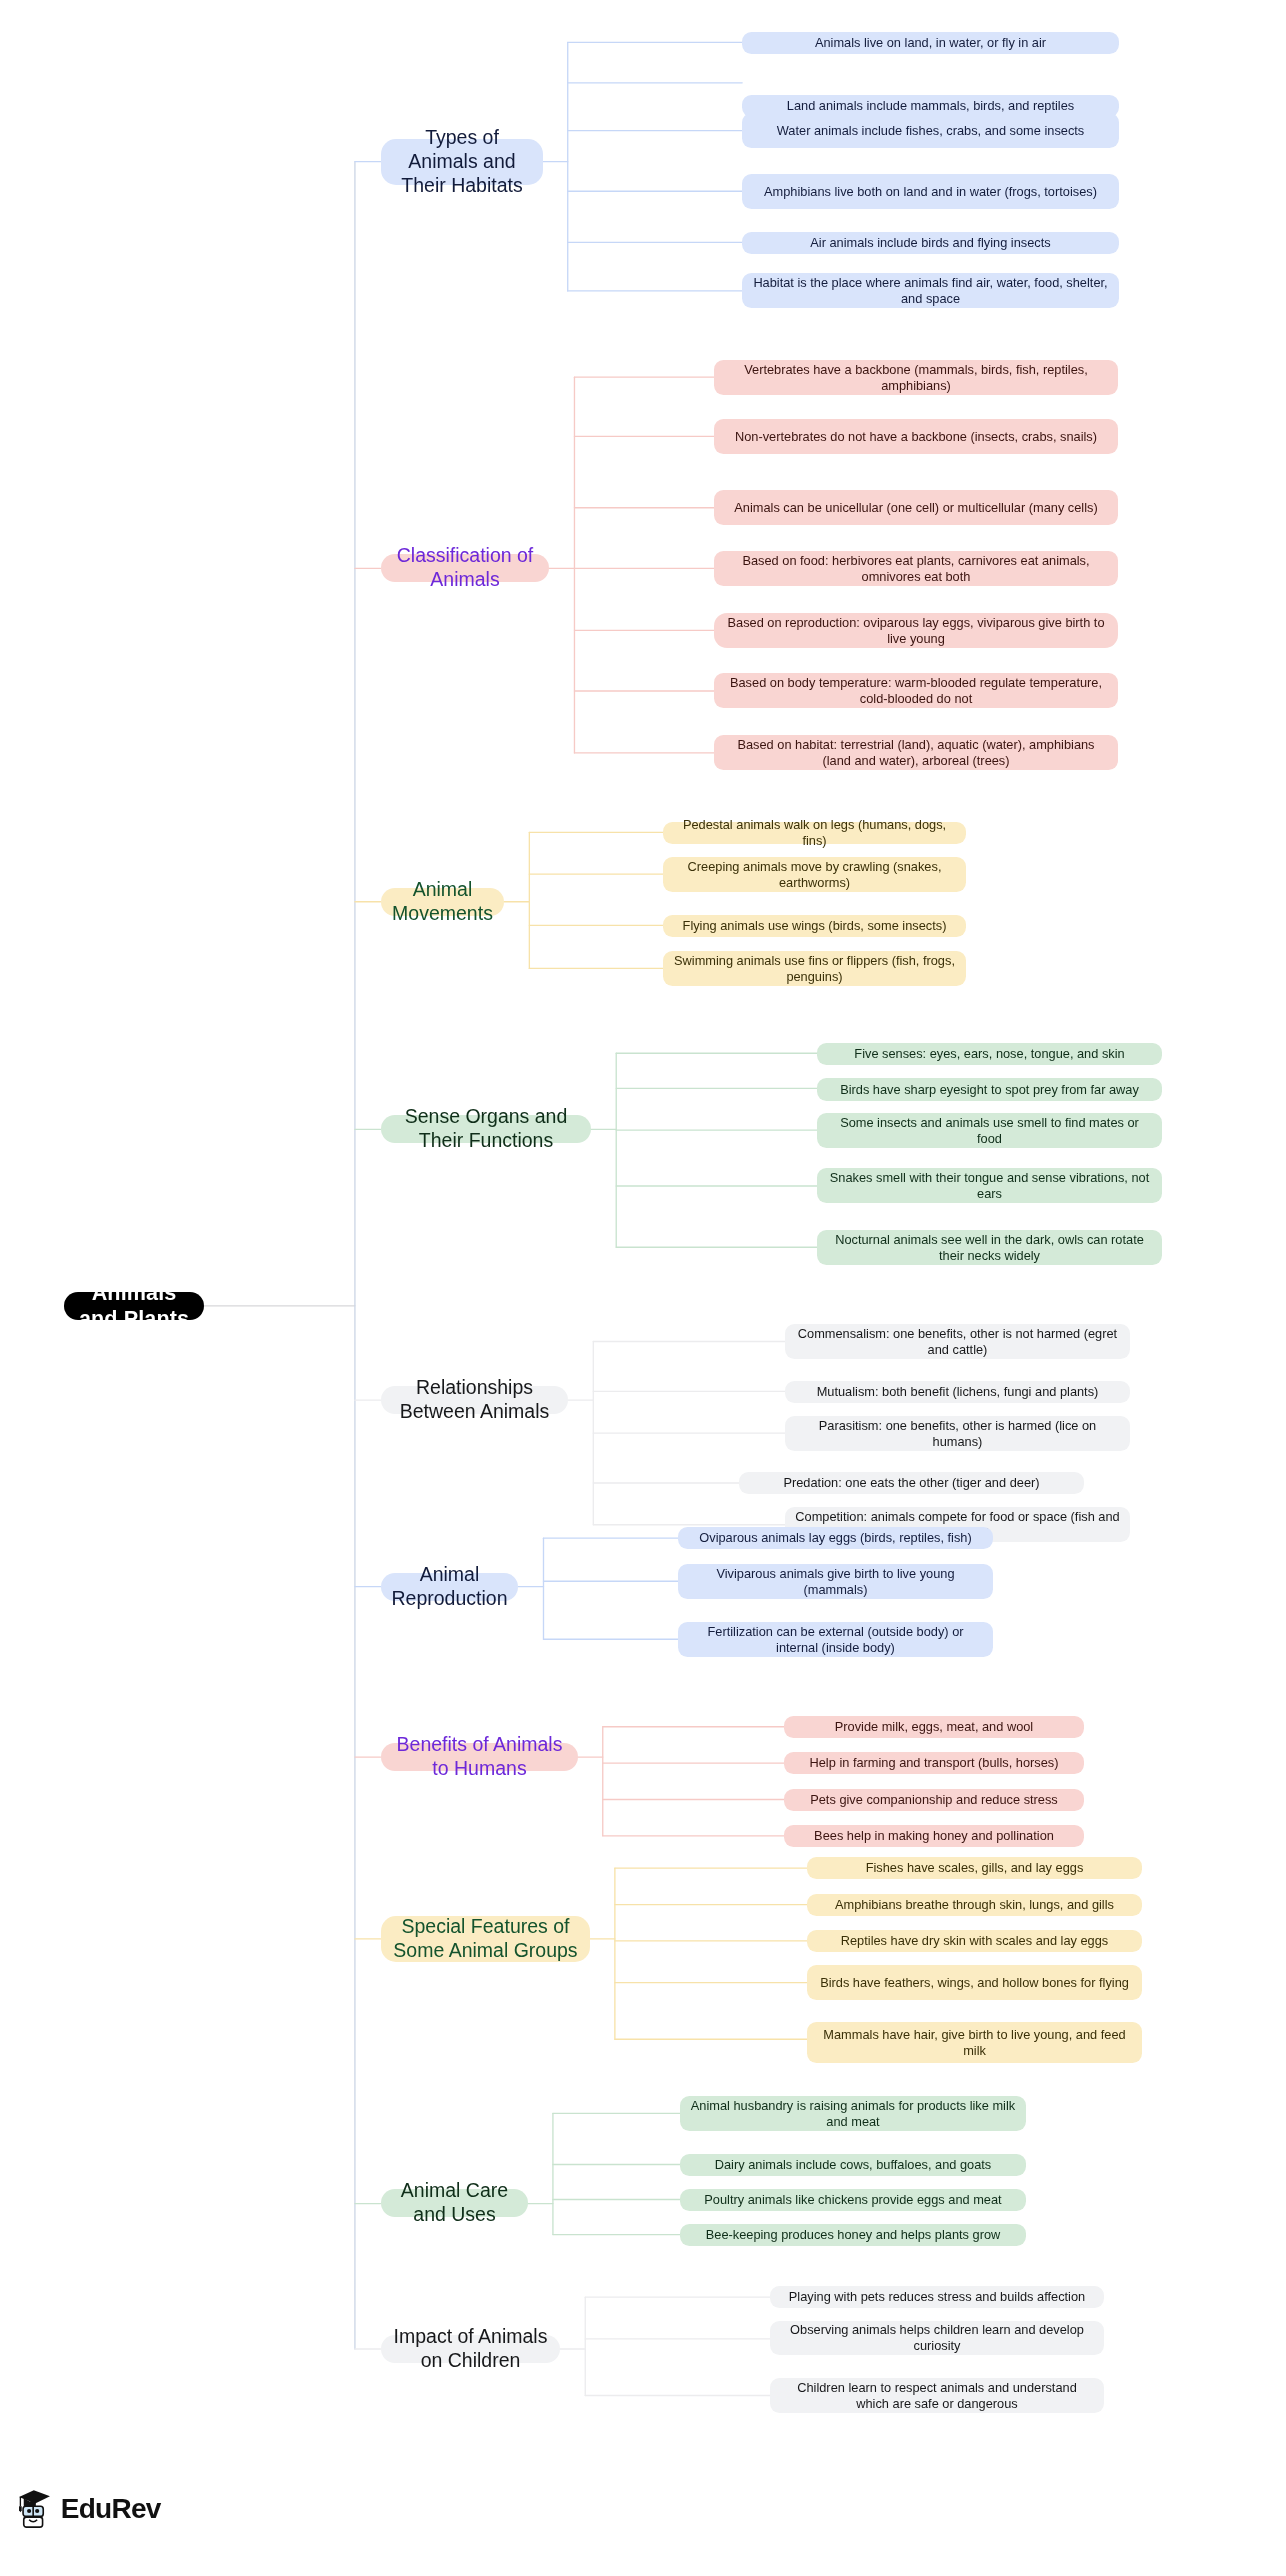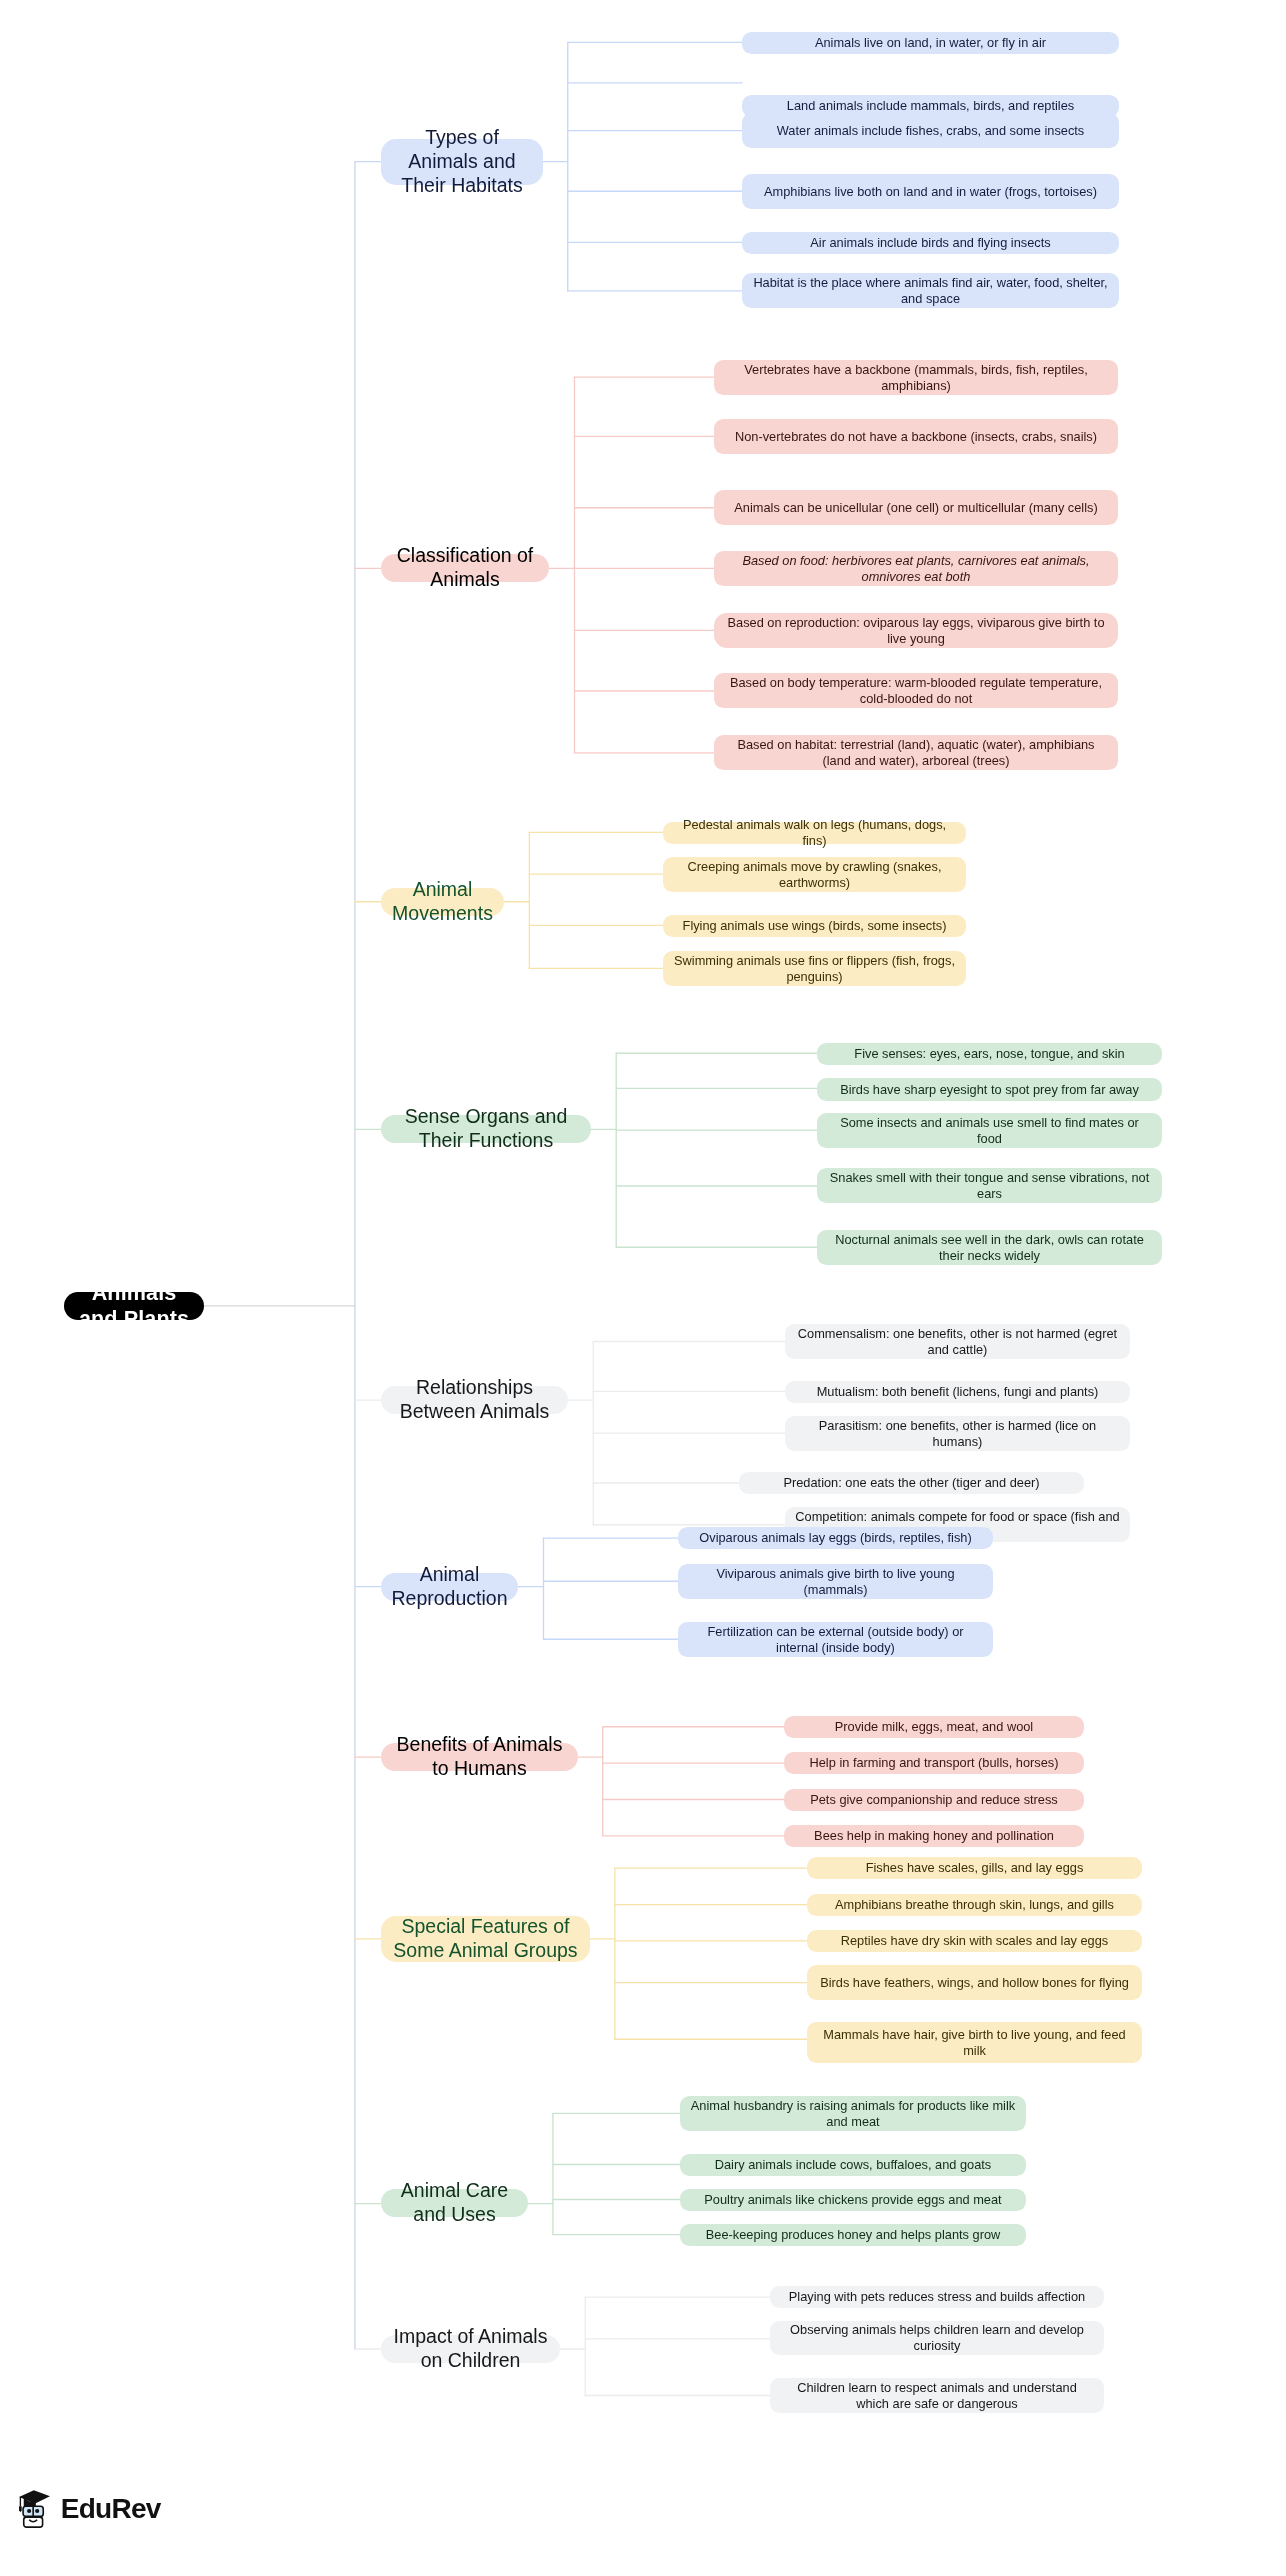--- a/index.html
+++ b/index.html
@@ -34,21 +34,21 @@
     color: #ffffff;
     font-size: 21.6px;
     font-weight: bold;
     border-radius: 17.5px;
     letter-spacing: 0.1px;
   }
 
   
   .branch { font-size: 19.5px; font-weight: 400; border-radius: 15px; }
   .branch.c-blue   { background:#d9e4fb; color:#121b3a; }
-  .branch.c-red    { background:#f9d5d2; color:#000000; }
+  .branch.c-red    { background:#f9d5d2; color:#6d28d9; }
   .branch.c-yellow { background:#fbecc3; color:#14532d; }
   .branch.c-green  { background:#d4ead8; color:#0f2e19; }
   .branch.c-gray   { background:#f1f2f4; color:#17181a; }
 
   
   .leaf { font-size: 12.8px; border-radius: 9.4px; }
   .leaf.c-blue   { background:#d9e4fb; color:#141d3d; }
   .leaf.c-red    { background:#f9d5d2; color:#3b1410; }
   .leaf.c-yellow { background:#fbecc3; color:#3a3008; }
   .leaf.c-green  { background:#d4ead8; color:#0f2e19; }
@@ -155,21 +155,21 @@
       <div class="node leaf c-blue" style="left: 742px; top: 32px; width: 377px; height: 21.6px;">Animals live on land, in water, or fly in air</div>
       <div class="node leaf c-blue" style="left: 742px; top: 72px; width: 377px; height: 21.6px; margin-top: 23px;">Land animals include mammals, birds, and reptiles</div>
       <div class="node leaf c-blue" style="left: 742px; top: 113px; width: 377px; height: 35px;">Water animals include fishes, crabs, and some insects</div>
       <div class="node leaf c-blue" style="left: 742px; top: 174px; width: 377px; height: 35px;">Amphibians live both on land and in water (frogs, tortoises)</div>
       <div class="node leaf c-blue" style="left: 742px; top: 232px; width: 377px; height: 21.6px;">Air animals include birds and flying insects</div>
       <div class="node leaf c-blue" style="left: 742px; top: 273px; width: 377px; height: 35px;">Habitat is the place where animals find air, water, food, shelter, and space</div>
       <div class="node branch c-red" style="left: 381px; top: 554px; width: 168px; height: 28px;">Classification of Animals</div>
       <div class="node leaf c-red" style="left: 714px; top: 360px; width: 404px; height: 35px;">Vertebrates have a backbone (mammals, birds, fish, reptiles, amphibians)</div>
       <div class="node leaf c-red" style="left: 714px; top: 419px; width: 404px; height: 35px;">Non-vertebrates do not have a backbone (insects, crabs, snails)</div>
       <div class="node leaf c-red" style="left: 714px; top: 490px; width: 404px; height: 35px;">Animals can be unicellular (one cell) or multicellular (many cells)</div>
-      <div class="node leaf c-red" style="left: 714px; top: 551px; width: 404px; height: 35px; font-style: italic;">Based on food: herbivores eat plants, carnivores eat animals, omnivores eat both</div>
+      <div class="node leaf c-red" style="left: 714px; top: 551px; width: 404px; height: 35px;">Based on food: herbivores eat plants, carnivores eat animals, omnivores eat both</div>
       <div class="node leaf c-red" style="left: 714px; top: 613px; width: 404px; height: 35px; border-radius: 13px;">Based on reproduction: oviparous lay eggs, viviparous give birth to live young</div>
       <div class="node leaf c-red" style="left: 714px; top: 673px; width: 404px; height: 35px;">Based on body temperature: warm-blooded regulate temperature, cold-blooded do not</div>
       <div class="node leaf c-red" style="left: 714px; top: 735px; width: 404px; height: 35px;">Based on habitat: terrestrial (land), aquatic (water), amphibians (land and water), arboreal (trees)</div>
       <div class="node branch c-yellow" style="left: 381px; top: 888px; width: 123px; height: 28px;">Animal Movements</div>
       <div class="node leaf c-yellow" style="left: 663px; top: 822px; width: 303px; height: 21.6px;">Pedestal animals walk on legs (humans, dogs, fins)</div>
       <div class="node leaf c-yellow" style="left: 663px; top: 857px; width: 303px; height: 35px;">Creeping animals move by crawling (snakes, earthworms)</div>
       <div class="node leaf c-yellow" style="left: 663px; top: 915px; width: 303px; height: 21.6px;">Flying animals use wings (birds, some insects)</div>
       <div class="node leaf c-yellow" style="left: 663px; top: 951px; width: 303px; height: 35px;">Swimming animals use fins or flippers (fish, frogs, penguins)</div>
       <div class="node branch c-green" style="left: 381px; top: 1115px; width: 210px; height: 28px;">Sense Organs and Their Functions</div>
       <div class="node leaf c-green" style="left: 817px; top: 1043px; width: 345px; height: 21.6px;">Five senses: eyes, ears, nose, tongue, and skin</div>

